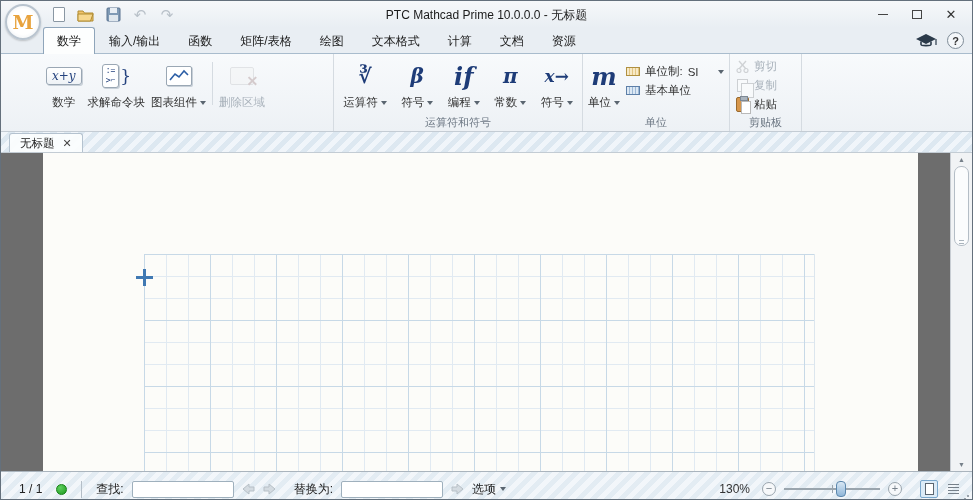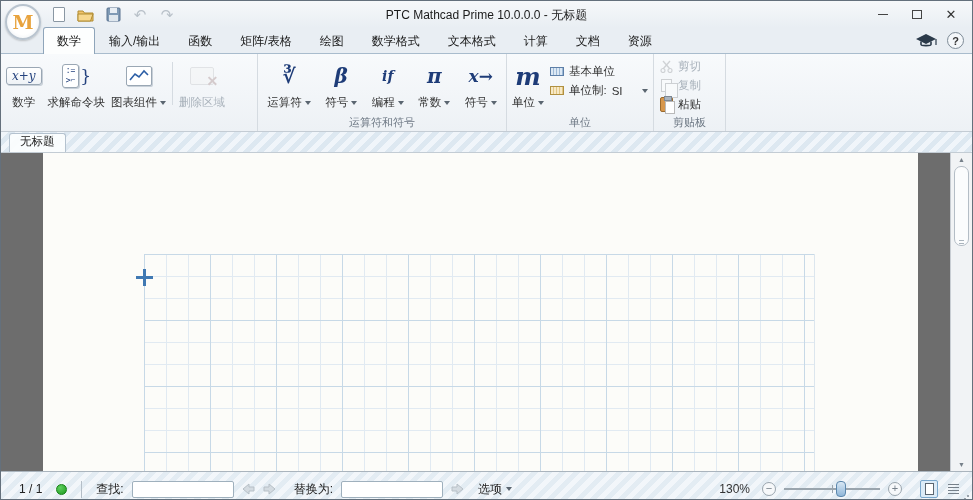--- a/index.html
+++ b/index.html
@@ -59,21 +59,21 @@
   .ruler-icon { width:14px; height:9px; border:1px solid #b09040; background:repeating-linear-gradient(to right,#f7e9c6 0 2px,#e2c684 2px 3px); }
   .ruler-icon.blue { border-color:#5d7fa8; background:repeating-linear-gradient(to right,#dce8f4 0 2px,#9db9d6 2px 3px); }
   .copy-icon { position:relative; width:11px; height:13px; background:#fff; border:1px solid #98a4b0; }
   .copy-icon::after { content:""; position:absolute; left:3px; top:3px; width:11px; height:13px; background:#fff; border:1px solid #98a4b0; }
   .paste-icon { position:relative; width:13px; height:15px; background:#d7974c; border:1px solid #9a6a2e; border-radius:2px; }
   .paste-icon::before { content:""; position:absolute; left:3px; top:-2px; width:6px; height:3px; background:#aab4be; border:1px solid #7d8894; }
   .paste-icon::after { content:""; position:absolute; left:4px; top:3px; width:8px; height:11px; background:#fff; border:1px solid #b9b9b9; }
 
   
   .doctabs { position:absolute; left:0; top:131px; right:0; height:21px; background:repeating-linear-gradient(135deg,#f0f5fa 0 5px,#dde8f1 5px 10px); border-bottom:1px solid #c3ccd4; display:flex; align-items:flex-end; padding-left:8px; }
-  .doctab { display:flex; align-items:center; gap:8px; height:19px; padding:0 10px; background:rgba(251,253,254,.92); border:1px solid #b4c2cf; border-bottom:none; border-radius:3px 3px 0 0; font-size:11.5px; color:#222;flex-direction:column; }
+  .doctab { display:flex; align-items:center; gap:8px; height:19px; padding:0 10px; background:rgba(251,253,254,.92); border:1px solid #b4c2cf; border-bottom:none; border-radius:3px 3px 0 0; font-size:11.5px; color:#222; }
   .doctab-close { color:#444; font-size:11px; line-height:1; }
 
   
   .canvas { position:absolute; left:0; top:152px; right:0; height:318px; background:#6d6d6d; }
   .page { position:absolute; left:42px; top:0; width:875px; height:318px; background:#fcfcf9; }
   .grid { position:absolute; left:101px; top:101px; width:671px; height:217px;
     background-image:
       repeating-linear-gradient(to right,#c7d9e7 0 1px,transparent 1px 66px),
       repeating-linear-gradient(to bottom,#c7d9e7 0 1px,transparent 1px 66px),
       repeating-linear-gradient(to right,#e1eaf2 0 1px,transparent 1px 22px),
@@ -86,21 +86,21 @@
   .vs-arrow { position:absolute; left:0; right:0; text-align:center; font-size:7px; color:#76808a; }
   .vs-thumb { position:absolute; left:3px; top:13px; width:15px; height:80px; background:#fbfcfd; border:1px solid #b4bdc6; border-radius:7px; }
   .vs-grip { position:absolute; left:4px; top:37px; width:5px; border-top:1px solid #aab4bd; border-bottom:1px solid #aab4bd; height:4px; }
 
   
   .statusbar { position:absolute; left:0; top:470px; right:0; height:30px; background:repeating-linear-gradient(135deg,#f2f6fa 0 5px,#e3ecf3 5px 10px); border-top:1px solid #aab4bd; display:flex; align-items:center; padding:17px 10px; gap:8px; font-size:12px; color:#222; }
   .green-dot { width:11px; height:11px; border-radius:50%; background:radial-gradient(circle at 35% 30%, #5fd05f, #1f9a1f); border:1px solid #178217; margin-left:6px; }
   .sb-sep { width:1px; height:17px; background:#b4bec7; margin:0 6px; }
   .sb-input { width:102px; height:17px; border:1px solid #9fb0bd; border-radius:2px; background:#fff; font-size:11px; padding:0 3px; }
   .sb-arrow { display:flex; align-items:center; }
-  .sb-options { display:flex; align-items:center; gap:4px; margin-left:6px; }
+  .sb-options { display:flex; align-items:center; gap:4px; margin-left:0; }
   .spacer { flex:1; }
   .zoom-pct { color:#333; margin-right:4px;text-align:right; }
   .zoom-btn { width:14px; height:14px; border-radius:50%; border:1px solid #9aa5ae; background:#f6f8fa; color:#76808a; font-size:11px; line-height:11px; text-align:center; }
   .zoom-slider { position:relative; width:96px; height:16px; }
   .zoom-track { position:absolute; left:0; right:0; top:7px; height:2px; background:#9aa5ae; }
   .zoom-tick { position:absolute; left:48px; top:4px; width:1px; height:8px; background:#9aa5ae; }
   .zoom-thumb { position:absolute; left:52px; top:0; width:10px; height:16px; border-radius:4px; background:linear-gradient(#d8e7f4,#8fb6d9); border:1px solid #5b87ad; }
   .view-btns { display:flex; gap:6px; margin-left:10px; }
   .view-btn { width:18px; height:18px; display:flex; align-items:center; justify-content:center; border:1px solid transparent; }
   .view-btn.selected { border-color:#7aa7cc; background:#dcebf7; border-radius:2px; }
@@ -153,38 +153,37 @@
         </div>
     </div>
   </div>
 
   <div class="tabrow">
     <div class="rtab active">数学</div>
     <div class="rtab">输入/输出</div>
     <div class="rtab">函数</div>
     <div class="rtab">矩阵/表格</div>
     <div class="rtab">绘图</div>
-    <div class="rtab">数学格式</div>
     <div class="rtab">文本格式</div>
     <div class="rtab">计算</div>
     <div class="rtab">文档</div>
     <div class="rtab">资源</div>
     <div class="tabrow-icons">
       <svg width="22" height="16" viewBox="0 0 22 16">
           <path d="M11 1 L21 6 L11 11 L1 6 Z" fill="#2b3a4a"></path>
           <path d="M6 8.5 v3 c0 1.5 10 1.5 10 0 v-3" fill="none" stroke="#2b3a4a" stroke-width="1.6"></path>
           <line x1="21" y1="6" x2="21" y2="12" stroke="#2b3a4a" stroke-width="1.2"></line>
         </svg>
       <div class="help-btn">?</div>
     </div>
   </div>
 
   <div class="ribbon">
 
-    <div class="rgroup" style="width:257px;">
+    <div class="rgroup" style="width:293px;margin-left:40px;">
       <div class="rbtn">
         <div class="ricon">
             <span class="math-chip">x+y</span>
           </div>
         <div class="rlabel">数学</div>
       </div>
       <div class="rbtn">
         <div class="ricon">
           <span class="solve-chip">
               <div>:=</div>
@@ -232,21 +231,21 @@
         <div class="ricon">
             <span class="glyph">β</span>
           </div>
         <div class="rlabel">
             <span>符号</span>
             <span class="caret"></span>
           </div>
       </div>
       <div class="rbtn">
         <div class="ricon">
-            <span class="glyph" style="font-size:14px;">if</span>
+            <span class="glyph" style="font-size:24px;">if</span>
           </div>
         <div class="rlabel">
             <span>编程</span>
             <span class="caret"></span>
           </div>
       </div>
       <div class="rbtn">
         <div class="ricon">
             <span class="glyph">π</span>
           </div>
@@ -272,35 +271,35 @@
       <div class="rbtn">
         <div class="ricon">
             <span class="glyph glyph-m">m</span>
           </div>
         <div class="rlabel">
             <span>单位</span>
             <span class="caret"></span>
           </div>
       </div>
       <div class="scol" style="flex:1;">
-        <div class="srow">
-          <span class="sicon">
-              <span class="ruler-icon blue"></span>
-            </span>
-          <span>基本单位</span>
-        </div>
         <div class="srow" style="justify-content:space-between;">
           <span style="display:flex;align-items:center;gap:5px;">
             <span class="sicon">
                 <span class="ruler-icon"></span>
               </span>
             <span>单位制:</span>
             <span>SI</span>
           </span>
           <span class="caret"></span>
+        </div>
+        <div class="srow">
+          <span class="sicon">
+              <span class="ruler-icon blue"></span>
+            </span>
+          <span>基本单位</span>
         </div>
       </div>
       <div class="rgroup-label">单位</div>
     </div>
 
     <div class="rgroup scol" style="width:72px;">
       <div class="srow disabled">
         <span class="sicon">
           <svg width="13" height="13" viewBox="0 0 13 13">
               <line x1="3" y1="1" x2="10" y2="9" stroke="#98a4b0" stroke-width="1.4"></line>

